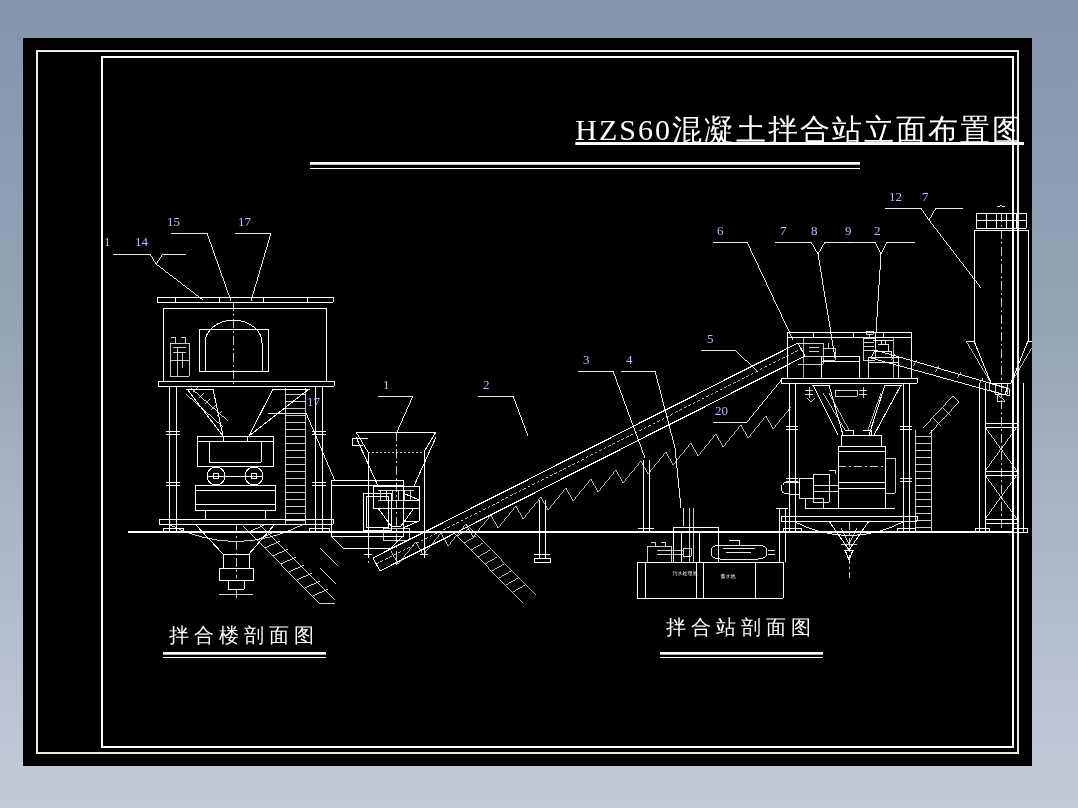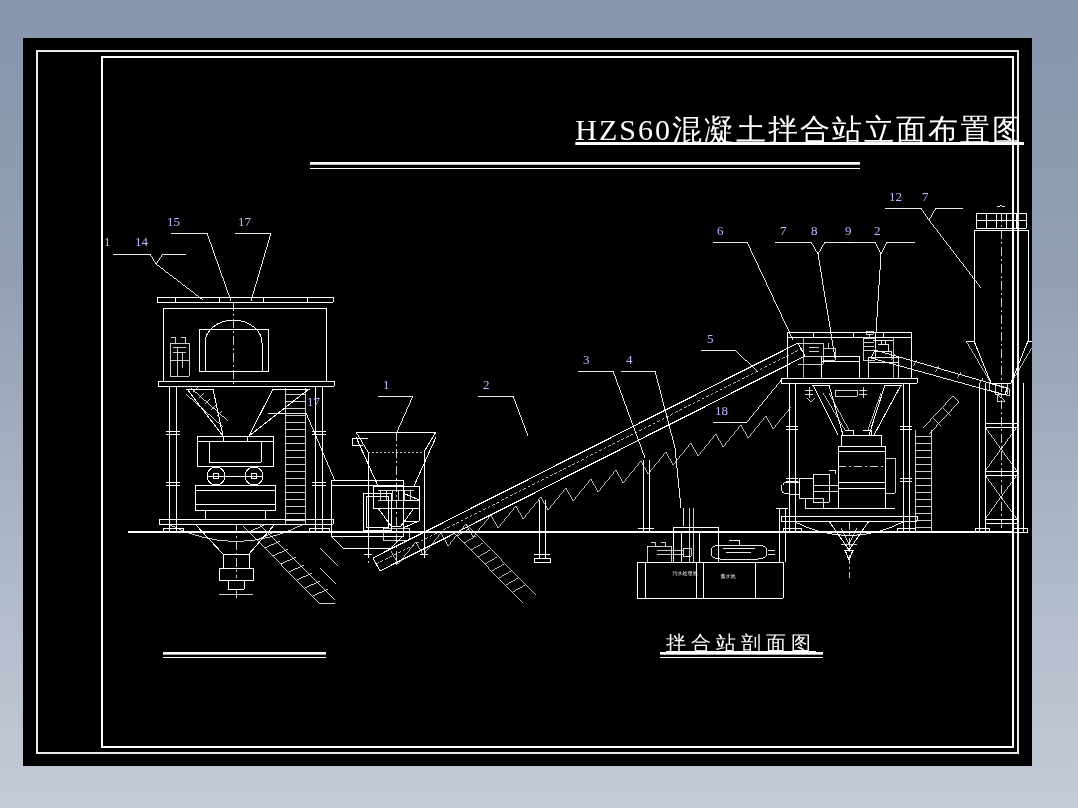--- a/index.html
+++ b/index.html
@@ -40,21 +40,21 @@
     border-top:2px solid #ffffff;border-bottom:1px solid #bdbdbd;
   }
   #main-title-rule2{
     position:absolute;left:287px;top:130px;width:550px;height:0;
     border-top:1px solid #ffffff;
   }
   .sub-title{font-size:20px;letter-spacing:5px;}
   #sub-left{left:146px;top:584px;}
   #sub-left-rule{position:absolute;left:140px;top:614px;width:163px;height:0;border-top:2px solid #fff;border-bottom:1px solid #a9a9a9;}
   #sub-left-rule2{position:absolute;left:140px;top:619px;width:163px;height:0;border-top:1px solid #fff;}
-  #sub-right{left:643px;top:592px;text-decoration:underline;}
+  #sub-right{left:643px;top:576px;}
   #sub-right-rule{position:absolute;left:637px;top:614px;width:163px;height:0;border-top:2px solid #fff;border-bottom:1px solid #a9a9a9;}
   #sub-right-rule2{position:absolute;left:637px;top:619px;width:163px;height:0;border-top:1px solid #fff;}
 
   .num{font-size:13px;color:#c4b5fd;font-family:"Liberation Serif",serif;}
   .tanklabel{font-size:5px;color:#fff;font-family:"DejaVu Sans",sans-serif;line-height:6px;text-align:center;}
 </style>
 </head>
 <body>
 
 <div id="root">
@@ -661,29 +661,30 @@
     <div class="t num" style="left:603px;top:314px;">4</div>
     <div class="t num" style="left:684px;top:293px;">5</div>
 
     <div class="t num" style="left:694px;top:185px;">6</div>
     <div class="t num" style="left:757px;top:185px;">7</div>
     <div class="t num" style="left:788px;top:185px;">8</div>
     <div class="t num" style="left:822px;top:185px;">9</div>
     <div class="t num" style="left:851px;top:185px;">2</div>
     <div class="t num" style="left:899px;top:151px;">7</div>
     <div class="t num" style="left:866px;top:151px;">12</div>
-    <div class="t num" style="left:692px;top:365px;">18</div>
+    <div class="t num" style="left:692px;top:365px;">20</div>
 
     <div class="t tanklabel" style="left:640px;top:532px;width:44px;">污水处理池</div>
     <div class="t tanklabel" style="left:684px;top:535px;width:42px;">蓄水池</div>
 
     <div class="t" id="main-title">HZS60混凝土拌合站立面布置图</div>
     <div id="main-title-rule"></div>
     <div id="main-title-rule2"></div>
 
+    <div class="t sub-title" id="sub-left">拌合楼剖面图</div>
     <div id="sub-left-rule"></div>
     <div id="sub-left-rule2"></div>
 
     <div class="t sub-title" id="sub-right">拌合站剖面图</div>
     <div id="sub-right-rule"></div>
     <div id="sub-right-rule2"></div>
 
   </div>
 </div>
 

